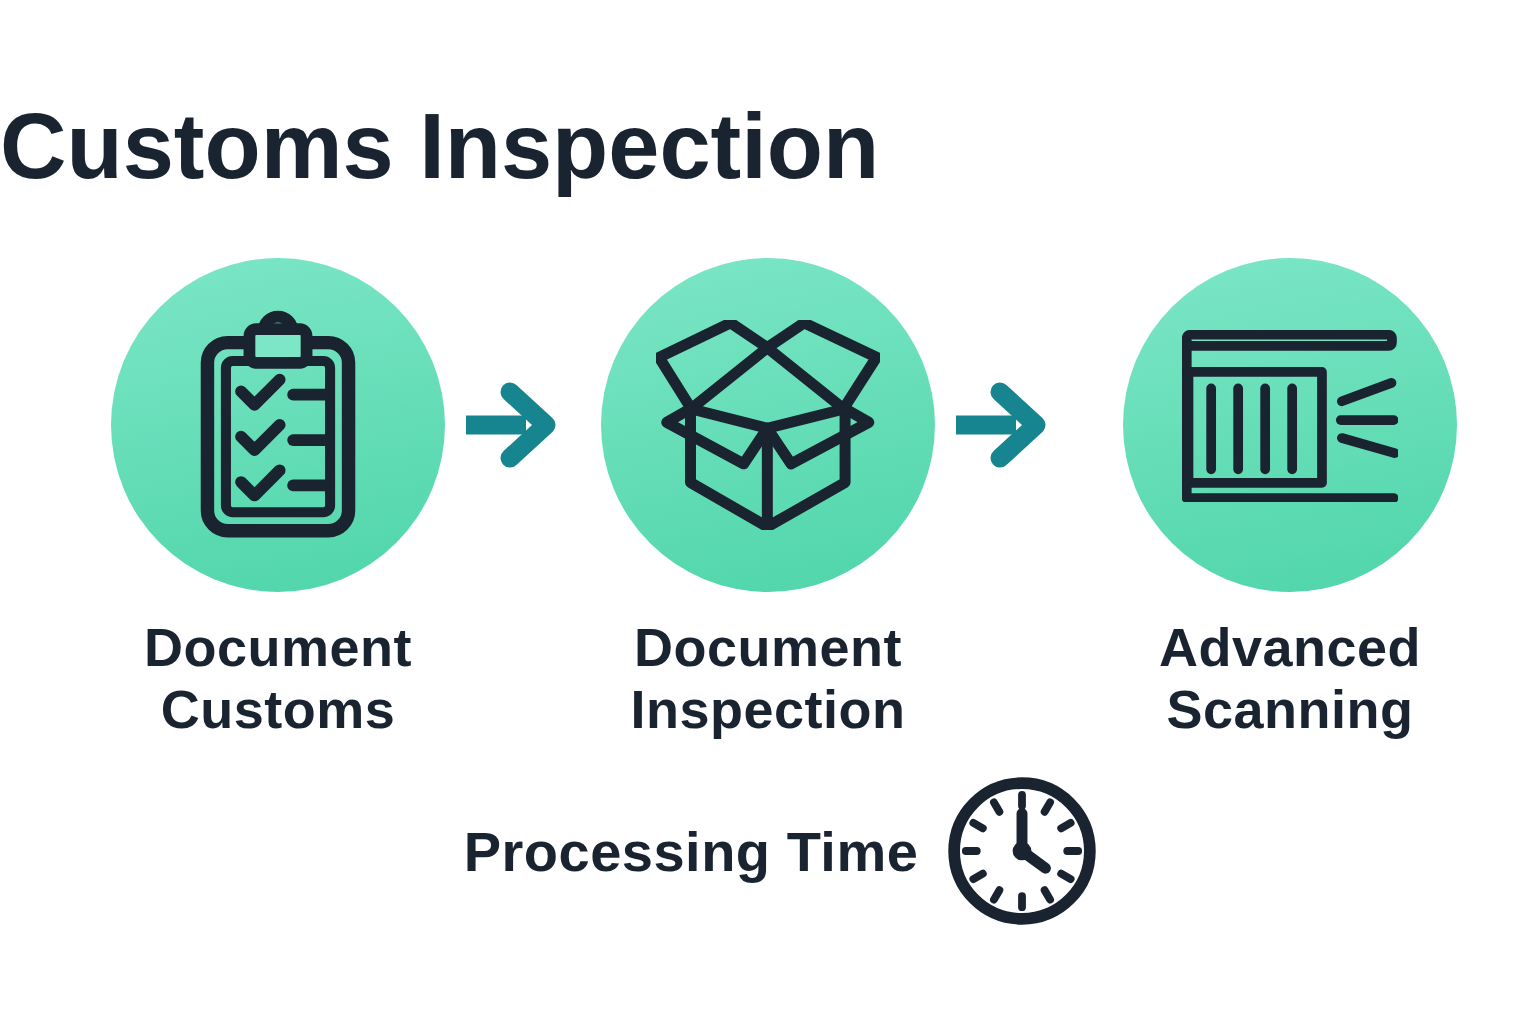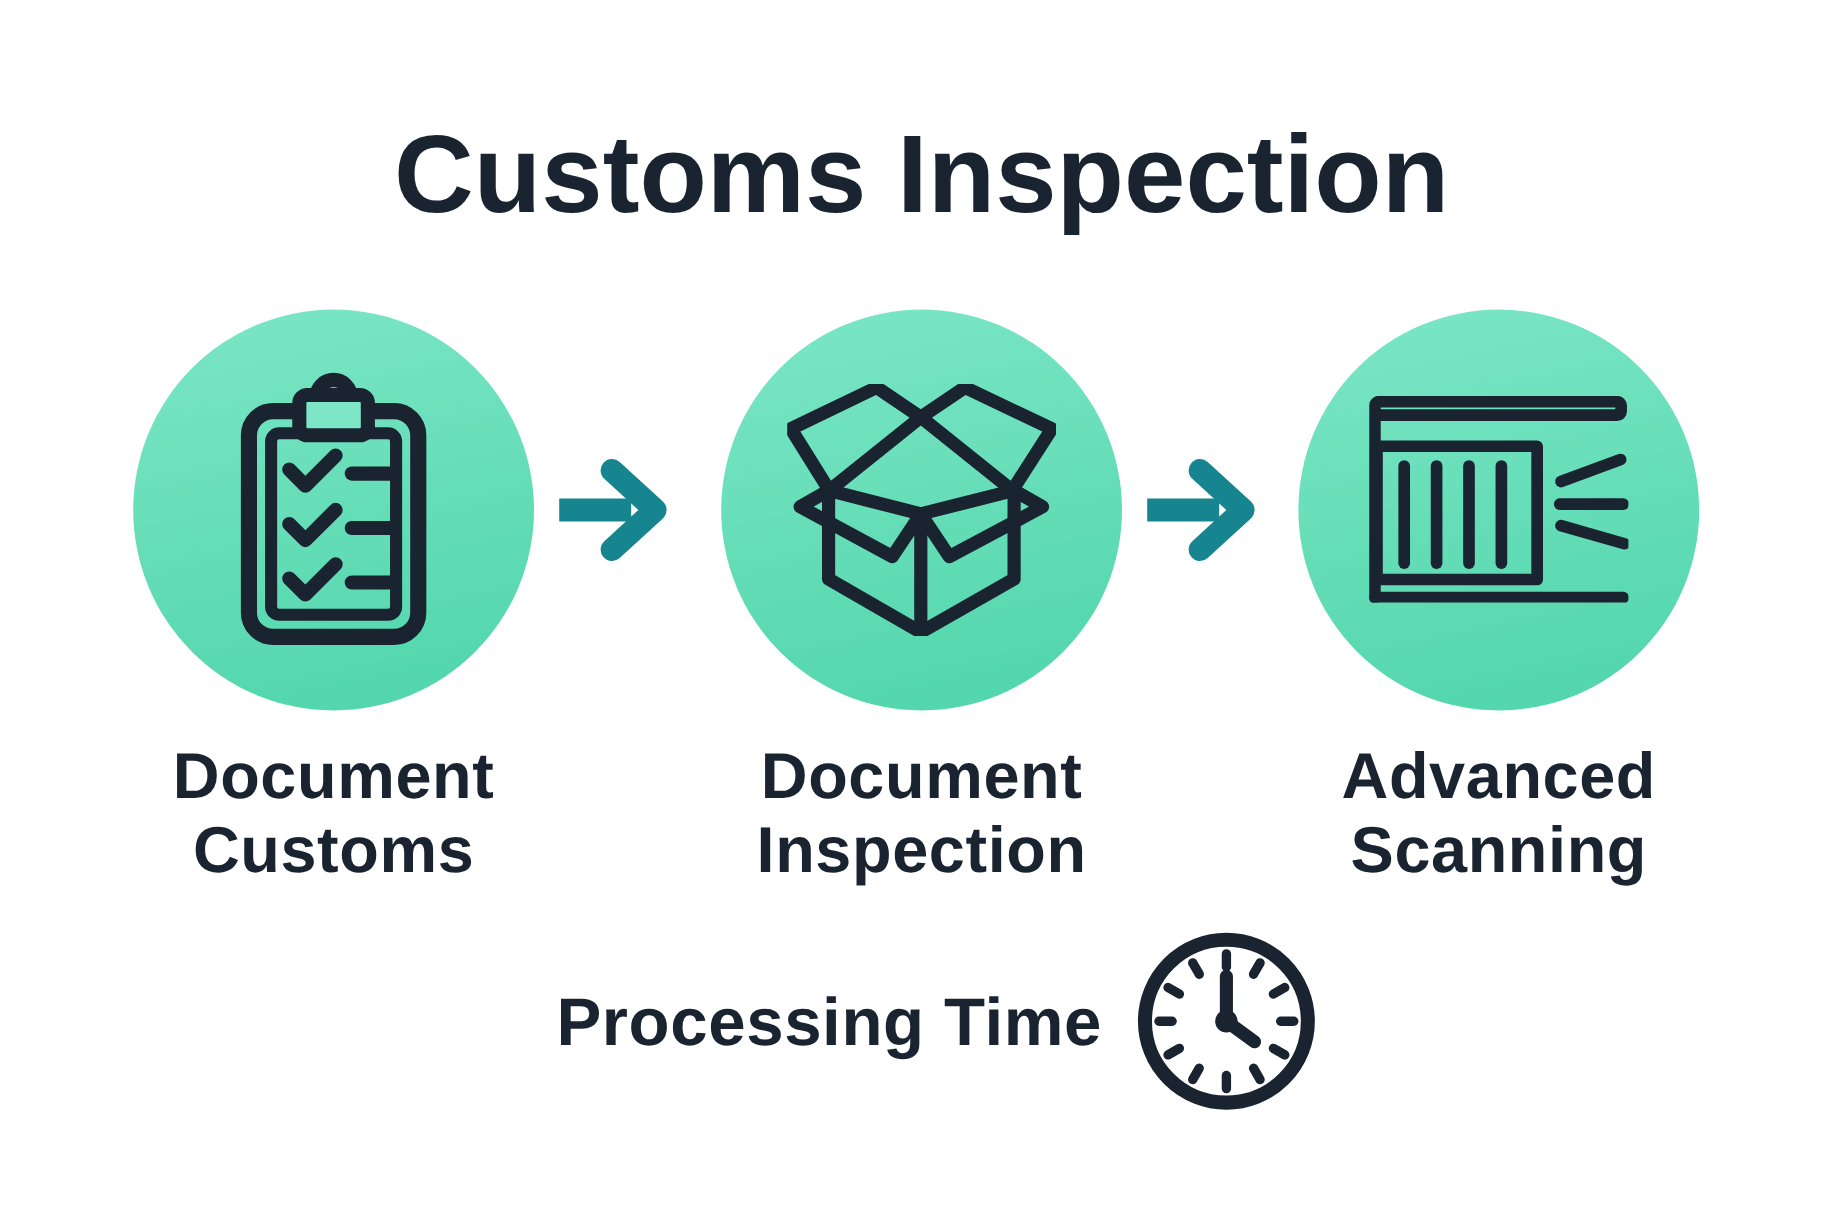--- a/index.html
+++ b/index.html
@@ -15,32 +15,32 @@
     width:1536px;height:1024px;
     background:var(--background);
     font-family:"Liberation Sans",sans-serif;
     color:var(--ink);
     overflow:hidden;
   }
   .canvas{position:relative;width:1536px;height:1024px;}
 
   .title{
     position:absolute;top:98px;left:0;width:100%;
-    margin:0;text-align:center;
+    margin:0;text-align:left;
     font-size:92px;font-weight:800;line-height:1.05;
     letter-spacing:0px;color:var(--ink);
   }
 
   .step{
     position:absolute;top:258px;width:460px;
     display:flex;flex-direction:column;align-items:center;
   }
   .step.s0{left:48px;}
   .step.s1{left:538px;}
-  .step.s2{left:1019px;}
+  .step.s2{left:1060px;}
 
   .circle{
     width:334px;height:334px;border-radius:50%;
     background:linear-gradient(168deg,var(--circle-top) 0%,var(--circle-bottom) 100%);
     display:flex;align-items:center;justify-content:center;
     flex:0 0 auto;
   }
   .icon{color:var(--ink);display:block;}
   .icon.clipboard{width:168px;}
   .icon.box{width:224px;}

